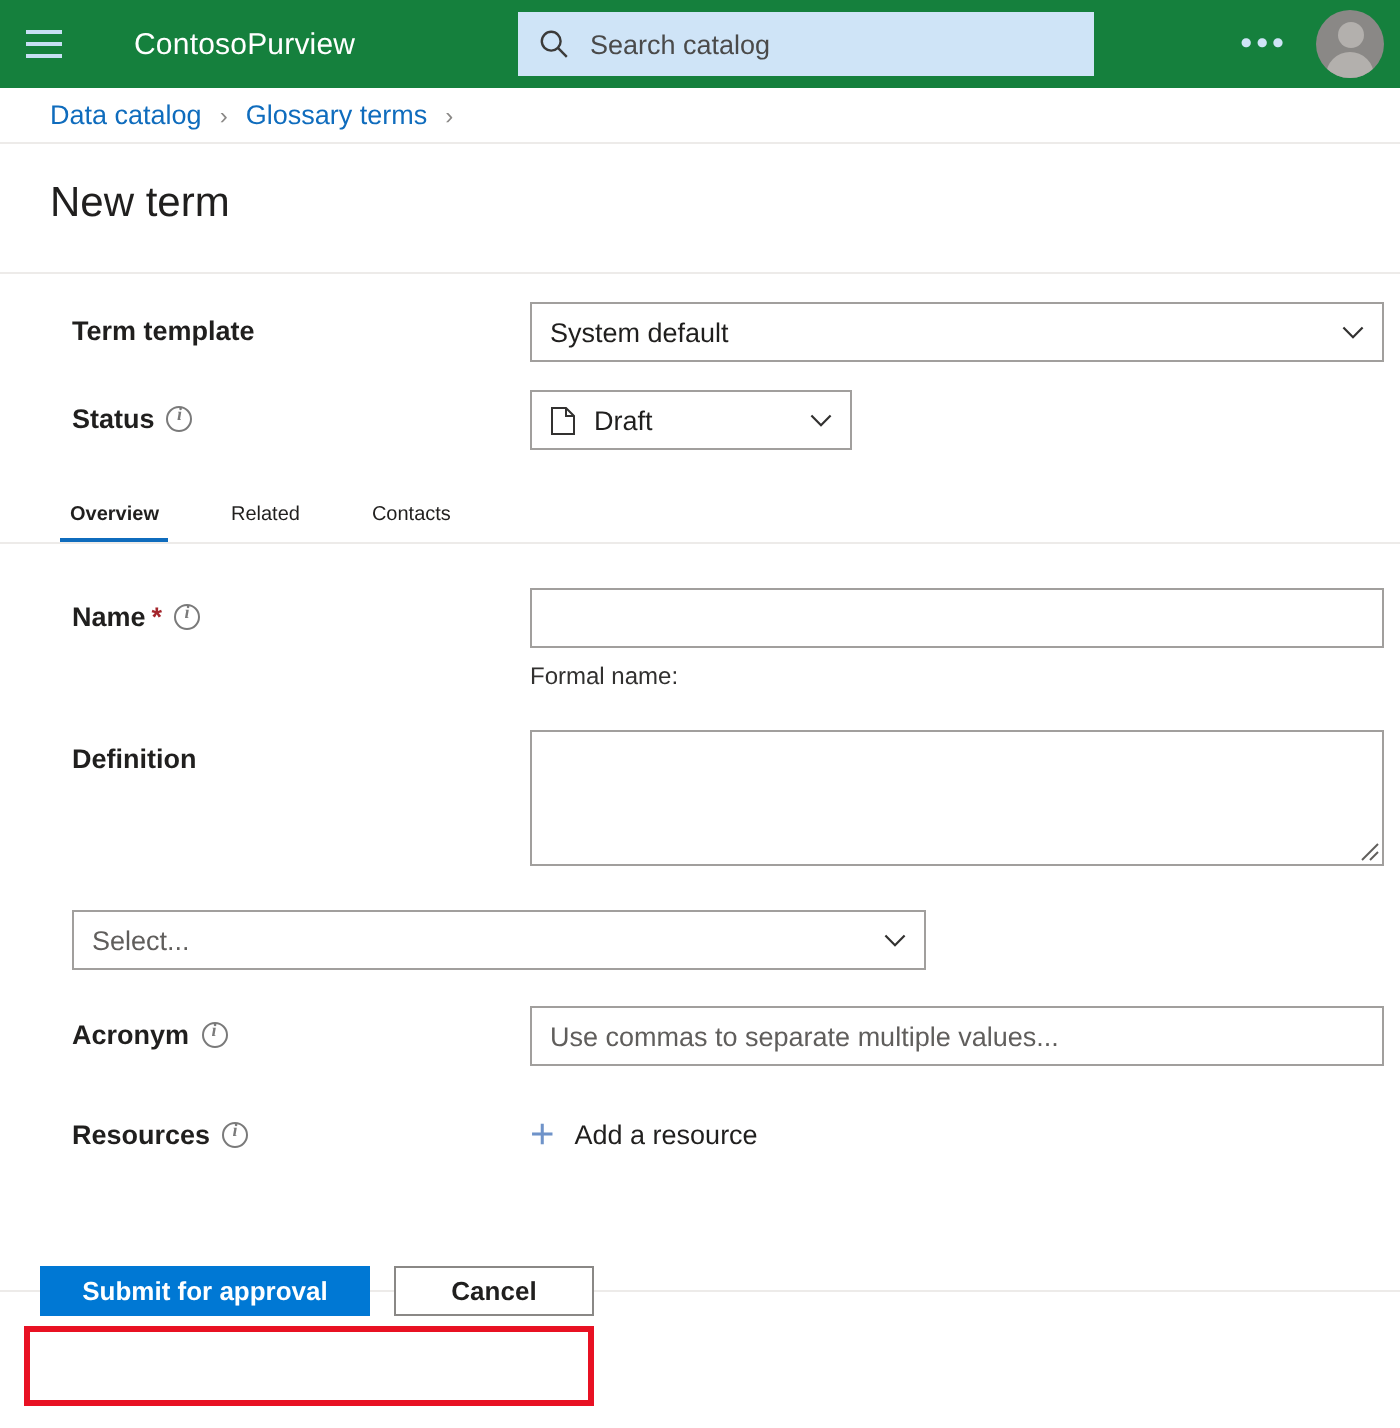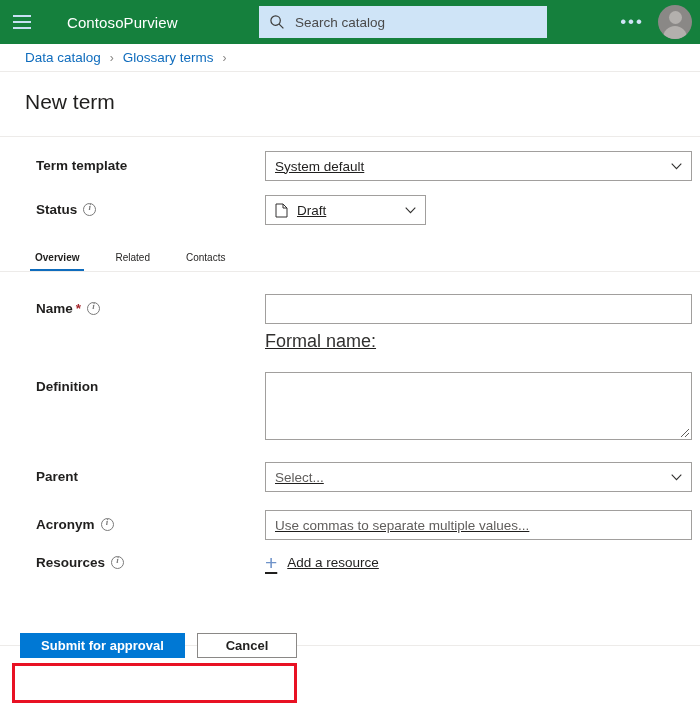--- a/index.html
+++ b/index.html
@@ -174,21 +174,21 @@
     position: absolute;
     left: 0; right: 0;
     top: -2px;
     text-align: center;
     font-size: 9px;
     font-style: italic;
     color: #7a7a7a;
     font-family: "Liberation Serif", serif;
   }
 
-  .ctl { flex: 1; text-decoration: underline; }
+  .ctl { flex: 1; }
 
   .dd, .txt {
     height: 30px;
     border: 1px solid #a19f9d;
     background: #ffffff;
     display: flex;
     align-items: center;
     padding: 0 9px;
     font-size: 13.5px;
     color: #201f1e;
@@ -204,21 +204,21 @@
     width: 11px; height: 7px;
   }
   .doc-ico {
     width: 13px; height: 15px;
     margin-right: 9px;
     flex: none;
   }
   .ph-txt { color: #605e5c; }
 
   .hint {
-    font-size: 18px;
+    font-size: 12px;
     color: #323130;
     margin-top: 7px;
   }
 
   .ta {
     width: 427px;
     height: 68px;
     border: 1px solid #a19f9d;
     background: #ffffff;
     position: relative;
@@ -422,23 +422,20 @@
       <div class="ta">
         <svg class="grip" viewBox="0 0 12 12">
           <line x1="11" y1="3" x2="3" y2="11" stroke="#605e5c" stroke-width="1"></line>
           <line x1="11" y1="7" x2="7" y2="11" stroke="#605e5c" stroke-width="1"></line>
         </svg>
       </div>
     </div>
   </div>
 
   <div class="row" style="margin-top:22px;">
-    <div class="lbl">
-      <span>Parent</span>
-    </div>
     <div class="ctl">
       <div class="dd wide">
         <span class="ph-txt">Select...</span>
         <svg class="chev" viewBox="0 0 11 7">
           <polyline points="0.7,0.7 5.5,5.6 10.3,0.7" fill="none" stroke="#323130" stroke-width="1.1"></polyline>
         </svg>
       </div>
     </div>
   </div>
 
@@ -447,21 +444,21 @@
       <span>Acronym</span>
       <span class="info-ico"></span>
     </div>
     <div class="ctl">
       <div class="txt wide">
         <span class="ph-txt">Use commas to separate multiple values...</span>
       </div>
     </div>
   </div>
 
-  <div class="row" style="margin-top:8px;">
+  <div class="row" style="margin-top:20px;">
     <div class="lbl">
       <span>Resources</span>
       <span class="info-ico"></span>
     </div>
     <div class="ctl">
       <div class="addres">
         <span class="plus">+</span>
         <span>Add a resource</span>
       </div>
     </div>

